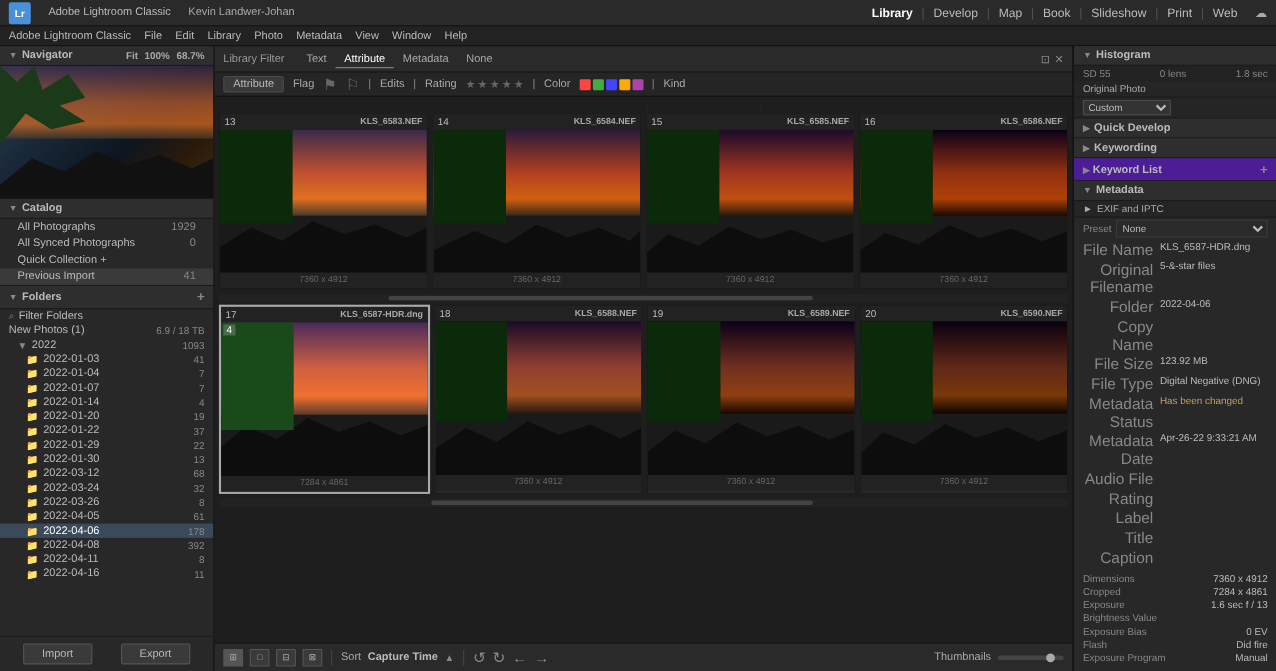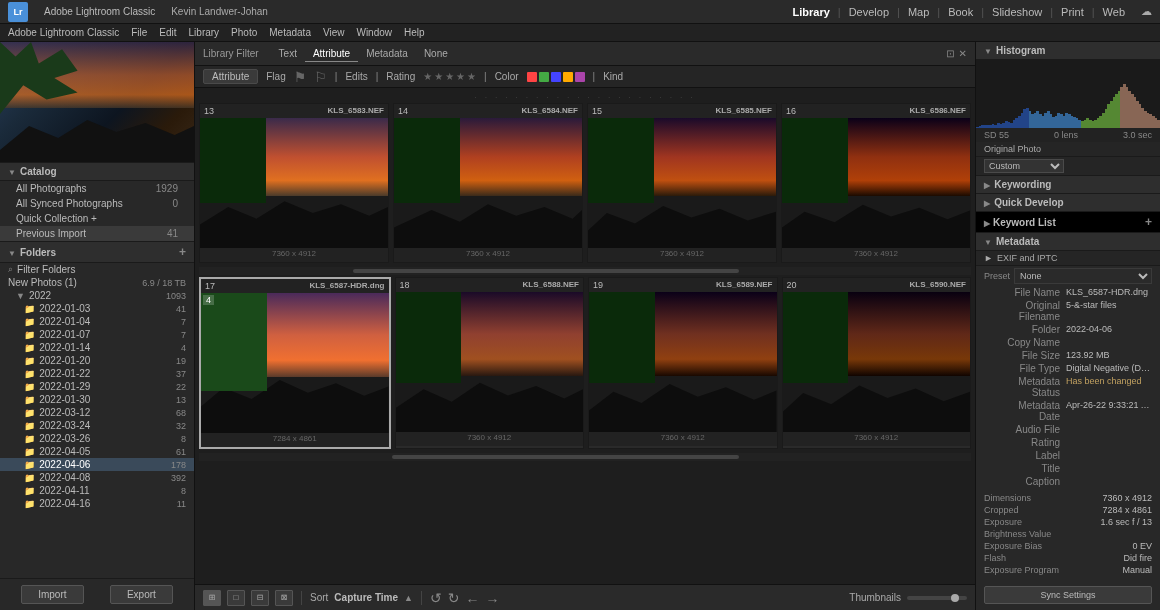--- a/index.html
+++ b/index.html
@@ -278,21 +278,21 @@
       height: 100%;
       width: 100%;
       gap: 0;
     }
     .hist-bar { flex: 1; background: #333; }
 
     #histogram-info { display: flex; justify-content: space-between; padding: 2px 8px; font-size: 9px; color: #888; background: #222; }
 
     
     .meta-row { display: flex; padding: 1px 8px; }
-    .meta-label { color: #888; font-size: 10px; width: 70px; flex-shrink: 0; text-align: right; padding-right: 6px; margin-left: 12px; }
+    .meta-label { color: #888; font-size: 14px; width: 70px; flex-shrink: 0; text-align: right; padding-right: 6px; }
     .meta-value { color: #bbb; font-size: 9px; flex: 1; overflow: hidden; text-overflow: ellipsis; white-space: nowrap; }
     .meta-value.highlight { color: #c0a060; }
 
     .preset-row { display: flex; align-items: center; padding: 2px 8px; gap: 4px; }
     .preset-label { color: #888; font-size: 9px; }
     .preset-select { background: #2a2a2a; border: 1px solid #3a3a3a; color: #bbb; font-size: 9px; flex: 1; padding: 1px; }
 
     
     .exif-section { padding: 4px 8px; }
     .exif-row { display: flex; justify-content: space-between; padding: 1px 0; }
@@ -376,20 +376,28 @@
   <span>View</span>
   <span>Window</span>
   <span>Help</span>
 </div>
 
 <div id="main">
 
   <div id="left-panel">
 
     <div class="panel-section">
+      <div class="nav-section-header">
+        <span><span class="collapse-arrow">▼</span><span>Navigator</span></span>
+        <span style="display:flex;gap:6px;font-size:9px;color:#aaa;">
+          <span>Fit</span>
+          <span>100%</span>
+          <span>68.7%</span>
+        </span>
+      </div>
       <div id="navigator-preview">
         <div class="preview-img">
           <div class="preview-sky"></div>
           <div class="preview-mountain"></div>
           <div class="preview-plant"></div>
         </div>
       </div>
     </div>
 
     <div class="panel-section">
@@ -791,39 +799,39 @@
           <div class="hist-bar" style="height: 22%; background: rgb(136, 102, 85);"></div>
           <div class="hist-bar" style="height: 20%; background: rgb(136, 102, 85);"></div>
           <div class="hist-bar" style="height: 18%; background: rgb(136, 102, 85);"></div>
           <div class="hist-bar" style="height: 15%; background: rgb(136, 102, 85);"></div>
           <div class="hist-bar" style="height: 12%; background: rgb(136, 102, 85);"></div>
         </div>
     </div>
     <div id="histogram-info">
       <span>SD 55</span>
       <span>0 lens</span>
-      <span>3.0 sec</span>
+      <span>1.8 sec</span>
     </div>
 
     <div style="padding:2px 8px;font-size:9px;color:#aaa;background:#252525;border-bottom:1px solid #1a1a1a;">Original Photo</div>
     <div style="padding:2px 8px;background:#252525;border-bottom:1px solid #1a1a1a;">
       <select style="background:#333;border:1px solid #4a4a4a;color:#bbb;font-size:9px;width:80px;">
         <option>Custom</option>
       </select>
     </div>
 
     <div class="right-section-header">
+      <span><span class="collapse-arrow">▶</span><span>Quick Develop</span></span>
+    </div>
+
+    <div class="right-section-header">
       <span><span class="collapse-arrow">▶</span><span>Keywording</span></span>
     </div>
 
-    <div class="right-section-header">
-      <span><span class="collapse-arrow">▶</span><span>Quick Develop</span></span>
-    </div>
-
-    <div style="display:flex;align-items:center;justify-content:space-between;padding:3px 8px;background:#000000;border-bottom:1px solid #1a1a1a;cursor:pointer;font-size:10px;color:#bbb;font-weight:bold;">
+    <div style="display:flex;align-items:center;justify-content:space-between;padding:3px 8px;background:#4c1d95;border-bottom:1px solid #1a1a1a;cursor:pointer;font-size:10px;color:#bbb;font-weight:bold;">
       <span><span style="font-size:8px;color:#888;">▶</span> <span>Keyword List</span></span>
       <span class="add-btn">+</span>
     </div>
 
     <div class="right-section-header">
       <span><span class="collapse-arrow">▼</span><span>Metadata</span></span>
     </div>
 
     <div style="display:flex;align-items:center;padding:2px 8px;font-size:9px;color:#aaa;background:#252525;border-bottom:1px solid #1a1a1a;cursor:pointer;">
       <span style="margin-right:4px;">►</span>

